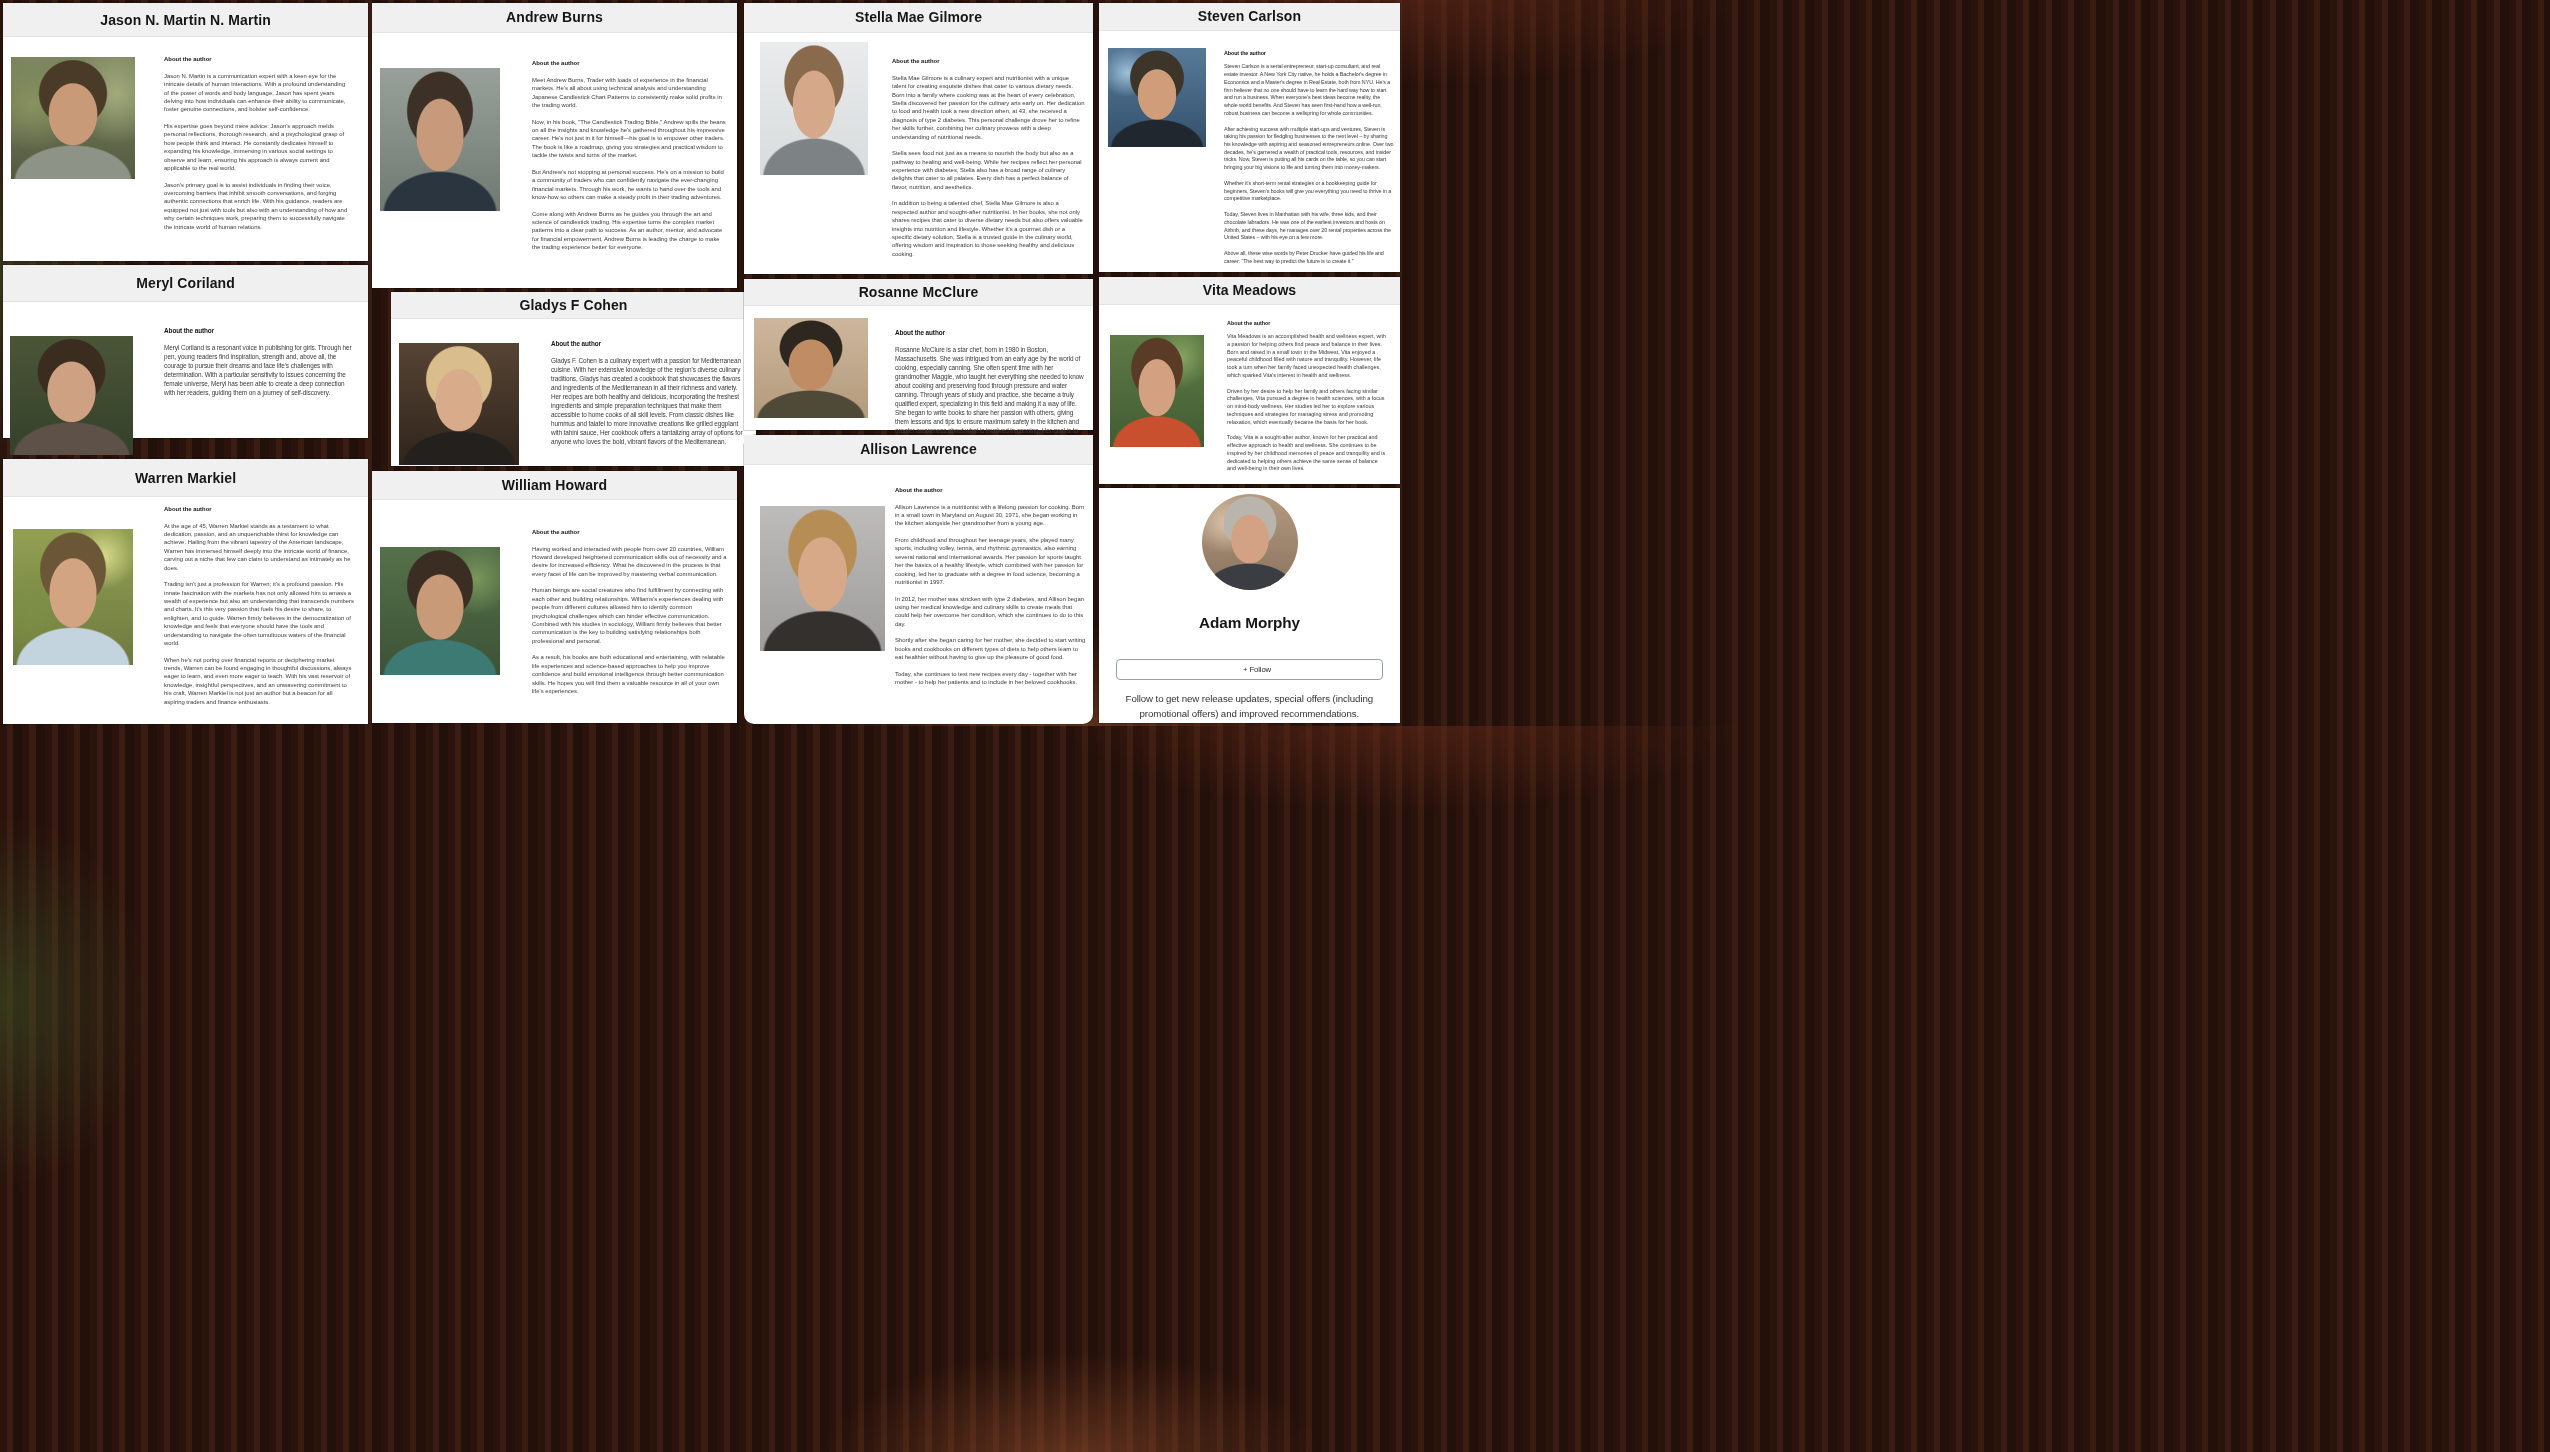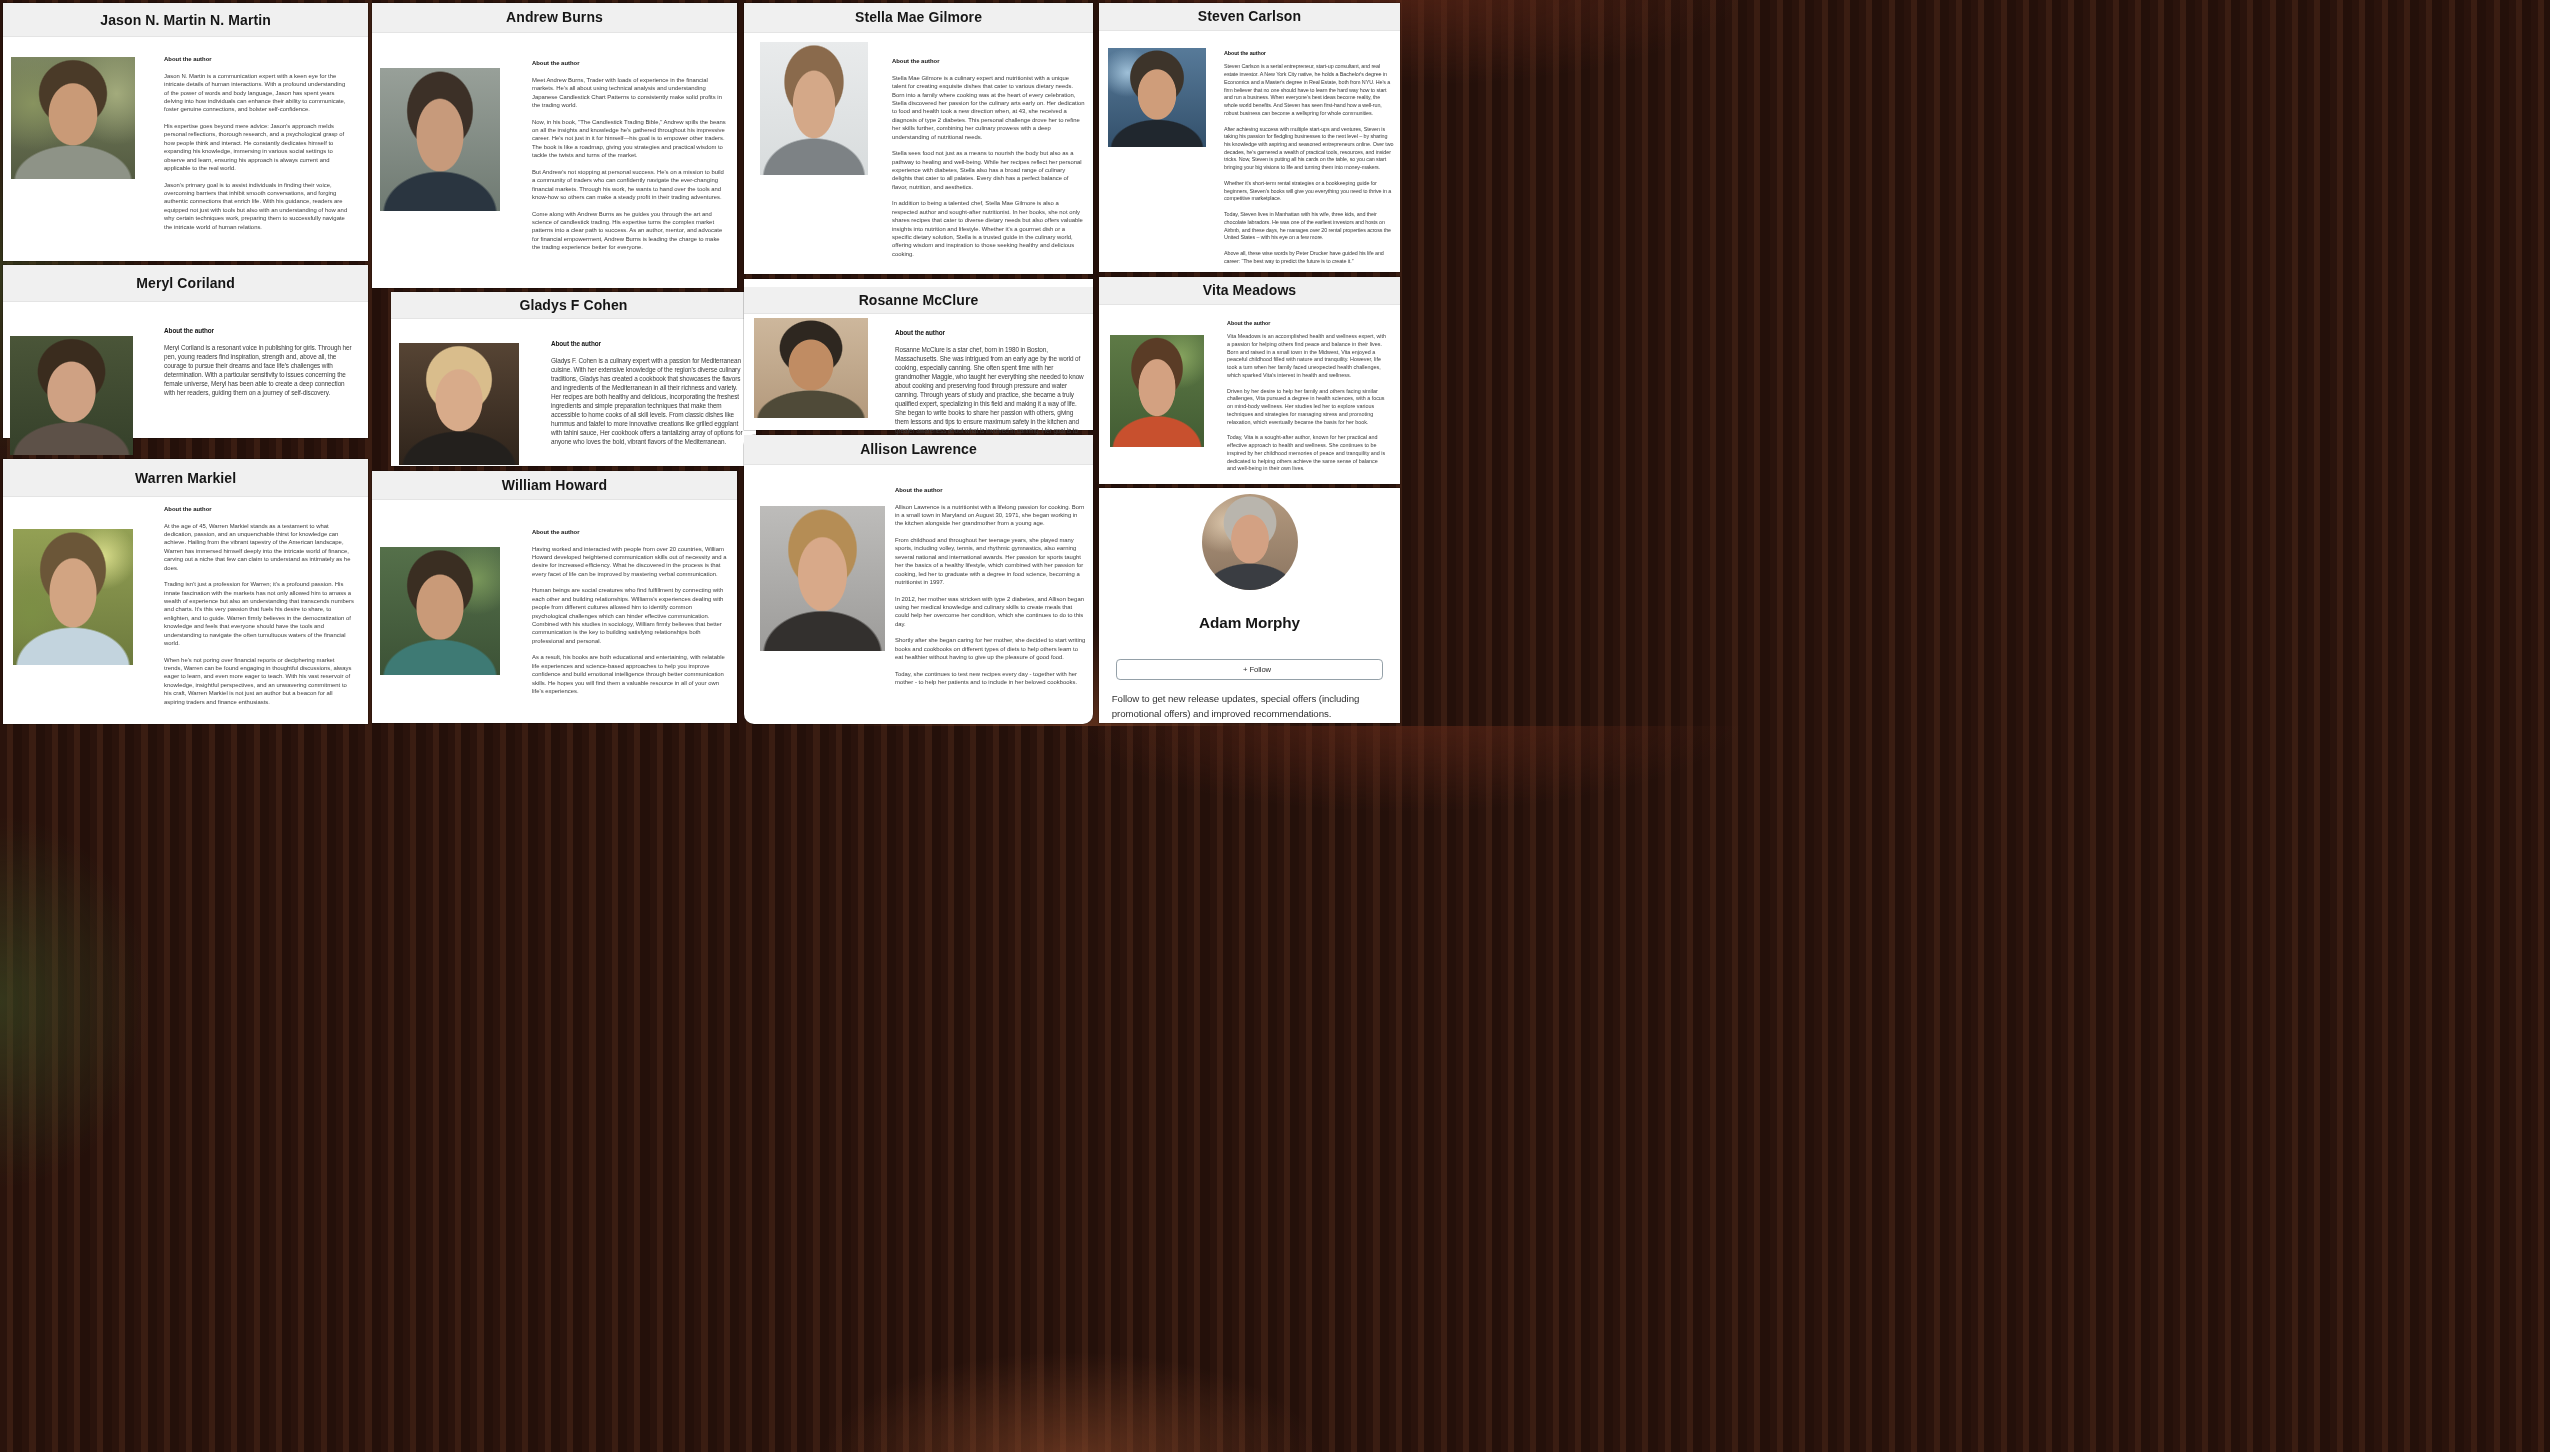--- a/index.html
+++ b/index.html
@@ -42,21 +42,21 @@
   .c-william{left:372px;top:471px; width:365px;height:252px;}
   .c-stella {left:744px;top:3.1px;  width:349px;height:271px;}
   .c-rosanne{left:744px;top:279px;width:349px;height:151px;}
   .c-allison{left:744px;top:435px;width:349px;height:289px;border-radius:10px;}
   .c-steven {left:1099px;top:3.1px;  width:301px;height:269px;}
   .c-vita   {left:1099px;top:277px;width:301px;height:207px;}
   .c-adam   {left:1099px;top:488px;width:301px;height:235px;}
   
   .c-jason .strip{height:33px;} .c-meryl .strip{height:36px;} .c-warren .strip{height:37px;}
   .c-andrew .strip{height:28.6px;} .c-gladys .strip{height:25.5px;} .c-william .strip{height:27.5px;}
-  .c-stella .strip{height:28.6px;} .c-rosanne .strip{height:25.5px;margin-top:8px;} .c-allison .strip{height:28.6px;}
+  .c-stella .strip{height:28.6px;} .c-rosanne .strip{height:25.5px;} .c-allison .strip{height:28.6px;}
   .c-steven .strip{height:26.5px;} .c-vita .strip{height:26.5px;}
   
   .c-jason .ph{left:7.7px;top:54px;width:124px;height:122px;--scene:radial-gradient(60% 55% at 18% 38%,#88935f 0%,rgba(136,147,95,0) 70%),radial-gradient(55% 60% at 85% 30%,#a3ab7c 0%,rgba(163,171,124,0) 70%),linear-gradient(#7c8661,#535a41);--hair:#4a3a28;--skin:#c99a77;--shirt:#8e9387;}
   .c-meryl .ph{left:6.6px;top:71px;width:123px;height:119px;--scene:linear-gradient(#4a5538,#35402a);--hair:#3a2c1e;--skin:#cfa183;--shirt:#5d5148;}
   .c-warren .ph{left:10.2px;top:70px;width:120px;height:136px;--scene:radial-gradient(40% 35% at 75% 20%,#d8dc8a 0%,rgba(216,220,138,0) 70%),radial-gradient(50% 50% at 15% 60%,#7c8f45 0%,rgba(124,143,69,0) 70%),linear-gradient(#93a054,#6d7a3e);--hair:#6b5638;--skin:#d2a482;--shirt:#c3d4de;}
   .c-andrew .ph{left:7.7px;top:65px;width:120px;height:143px;--scene:linear-gradient(#98a099,#6f7a72);--hair:#3c3027;--skin:#c79a7b;--shirt:#2a3540;}
   .c-gladys .ph{left:7.7px;top:51px;width:120px;height:122px;--scene:linear-gradient(#564434,#2f241b);--hair:#d9bd8c;--skin:#d8ab8a;--shirt:#23201d;}
   .c-william .ph{left:7.7px;top:76px;width:120px;height:128px;--scene:radial-gradient(45% 40% at 80% 25%,#79975a 0%,rgba(121,151,90,0) 70%),linear-gradient(#55704a,#3c5236);--hair:#3a2e22;--skin:#c99a78;--shirt:#3e7a74;}
   .c-stella .ph{left:16px;top:39px;width:108px;height:133px;--scene:linear-gradient(#e9ebec,#d8dcdd);--hair:#8a6a4c;--skin:#d4a888;--shirt:#7d8285;}
   .c-rosanne .ph{left:10.2px;top:39px;width:114px;height:100px;--scene:linear-gradient(#cdb79c,#b49a7d);--hair:#2e2720;--skin:#c08c63;--shirt:#4f4a38;}
@@ -76,21 +76,21 @@
   .c-allison .txt{left:151px;top:51px;width:191px;}
   .c-steven .txt {left:125px;top:47px; width:171px;}
   .c-vita .txt   {left:128px;top:43px; width:161px;}
   
   .adam-name{position:absolute;top:126px;left:0;width:100%;text-align:center;
              font-size:15.3px;font-weight:700;color:#161616;letter-spacing:-0.1px;}
   .follow-btn{position:absolute;top:171px;left:17px;right:17px;height:19px;
               background:#fff;border:0.5px solid #94a0a8;border-radius:4.1px;
               display:flex;align-items:center;justify-content:center;
               font-size:7.7px;color:#2b2b2b;cursor:pointer;letter-spacing:-0.1px;padding-left:15px;}
-  .follow-note{position:absolute;top:203px;left:12.8px;width:275px;
+  .follow-note{position:absolute;top:203px;left:12.8px;width:275px;text-align:center;
                font-size:9.7px;line-height:15px;color:#333;letter-spacing:-0.1px;}
 </style>
 </head>
 <body>
 
 <div class="card c-jason f-std">
   <div class="strip">
       <h2>Jason N. Martin N. Martin</h2>
     </div>
   <div class="ph"></div>

